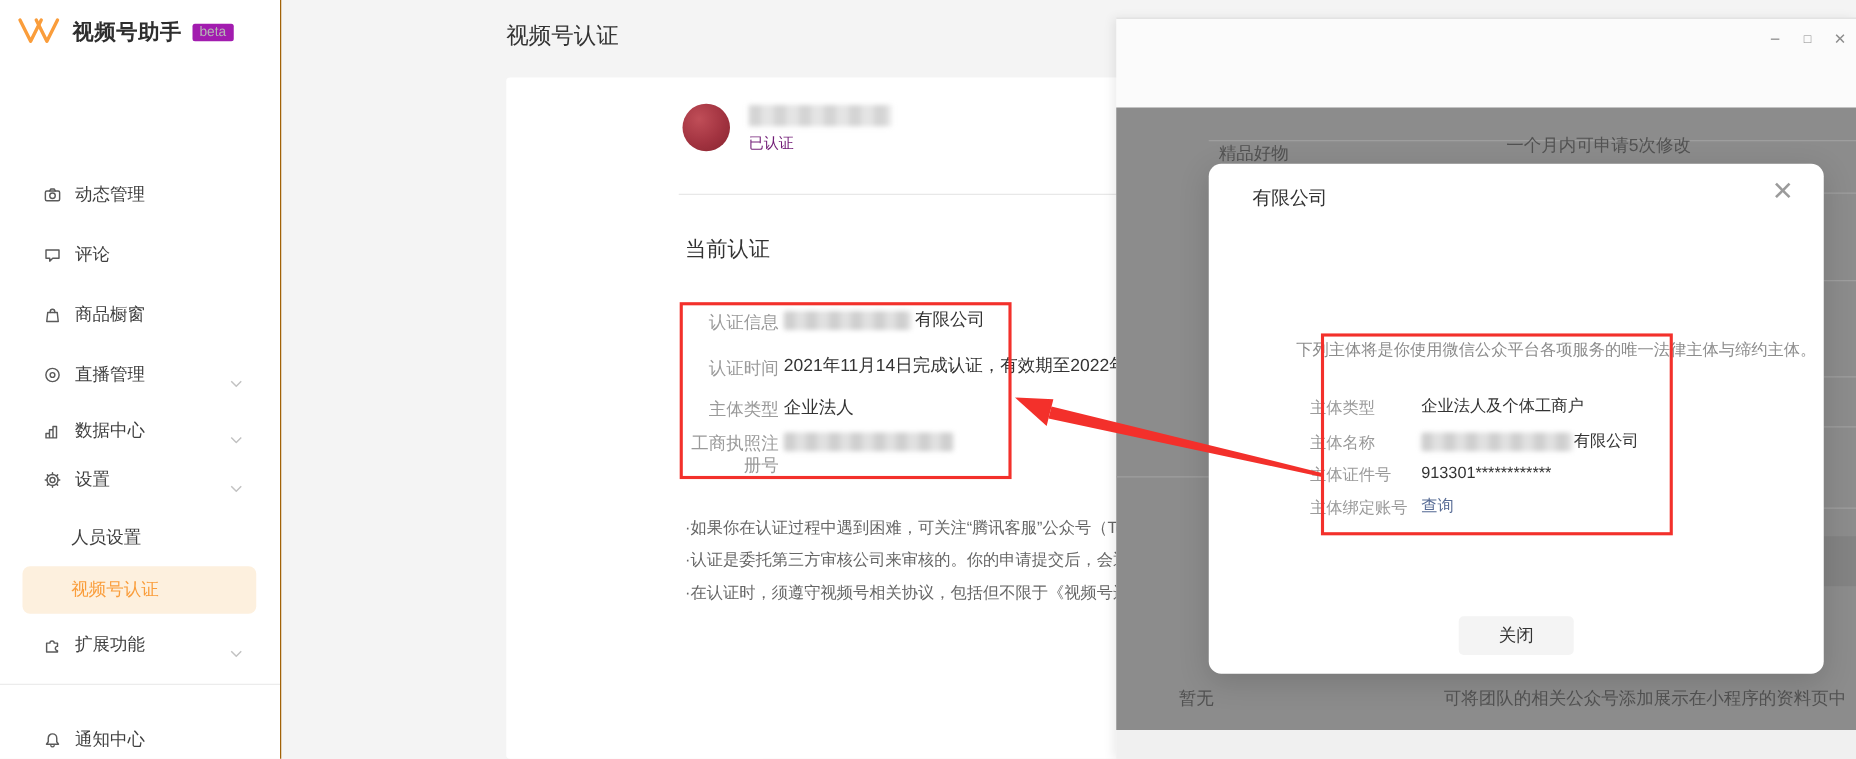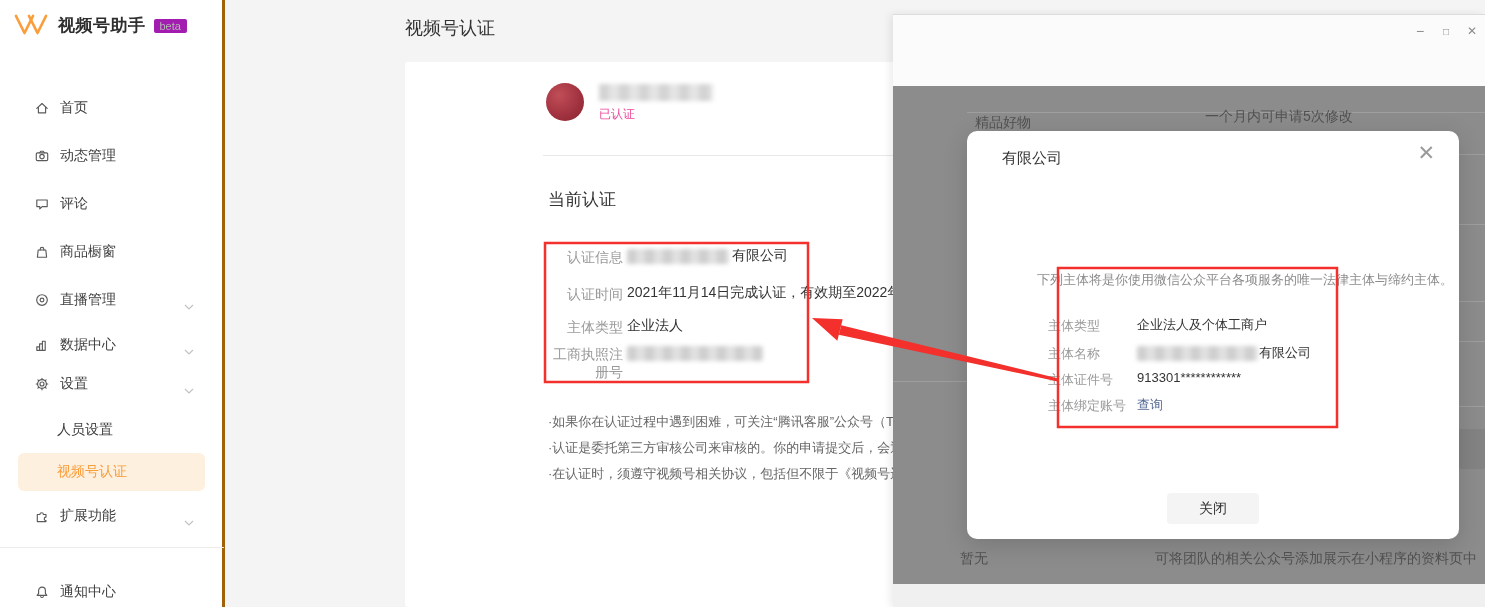--- a/index.html
+++ b/index.html
@@ -1,21 +1,21 @@
 <!DOCTYPE html>
 <html><head>
 <meta charset="utf-8">
 <style>
   * { margin:0; padding:0; box-sizing:border-box; }
   html,body { width:1485px; height:607px; overflow:hidden;
     font-family:"Liberation Sans","DejaVu Sans",sans-serif; background:#f4f4f4; }
 
   
   #sidebar { position:absolute; left:0; top:0; width:225px; height:607px;
-    background:#fff; border-right:3px solid #a16207; z-index:5; }
+    background:#fff; border-right:1px solid #a16207; z-index:5; }
   .logo-row { position:absolute; left:14px; top:13px; display:flex; align-items:center; }
   .logo-title { font-size:17px; font-weight:600; color:#2e2e2e; margin-left:10px; letter-spacing:0.5px; }
   .beta-badge { margin-left:8px; background:#a21caf; color:#b5b5b5; font-size:11px;
     padding:1px 6px; border-radius:2px; }
   .nav-item { position:absolute; left:34px; height:24px; display:flex; align-items:center;
     color:#3f3f3f; font-size:14px; cursor:default; width:170px; }
   .nav-item .ic { width:16px; height:16px; margin-right:10px; flex:0 0 16px; }
   .nav-item svg.glyph { stroke:#5a5a5a; fill:none; stroke-width:1.15; stroke-linecap:round; stroke-linejoin:round; }
   .chev { position:absolute; right:10px; top:9px; }
   .sub-item { position:absolute; left:57px; font-size:14px; color:#3f3f3f; }
@@ -29,21 +29,21 @@
   .page-title { position:absolute; left:180px; top:16px; font-size:18px; color:#333; }
   #card { position:absolute; left:180px; top:62px; width:780px; height:545px; background:#fff;
     border-radius:3px; overflow:hidden; }
   .avatar { position:absolute; left:141px; top:21px; width:38px; height:38px; border-radius:50%;
     background:radial-gradient(circle at 35% 32%, #c04e58, #a23340 55%, #8d2833 90%);
     filter:blur(0.4px); }
   .blur-block { background:repeating-linear-gradient(90deg,#cfcfcf 0 9px,#e0e0e0 9px 18px);
     filter:blur(2px); border-radius:2px; }
   .name-block { position:absolute; left:194px; top:22px; width:114px; height:17px;
     background:repeating-linear-gradient(90deg,#d4d4d4 0 10px,#e4e4e4 10px 20px); filter:blur(2px); }
-  .verified { position:absolute; left:194px; top:44px; font-size:12px; color:#ec4899; }
+  .verified { position:absolute; left:194px; top:44px; font-size:12px; color:#701a75; }
   .card-divider { position:absolute; left:138px; top:93px; width:642px; height:1px; background:#e8e8e8; }
   .section-title { position:absolute; left:143px; top:126px; font-size:17px; color:#333; }
   .f-label { position:absolute; left:144px; font-size:14px; color:#9a9a9a; width:74px; line-height:18px;text-align:right; }
   .f-value { position:absolute; left:222px; font-size:14px; color:#333; white-space:nowrap; display:flex; align-items:center; }
   .note { position:absolute; left:143px; font-size:13px; color:#666; white-space:nowrap; }
 
   
   #appwin { position:absolute; left:893px; top:14px; width:592px; height:593px; background:#fbfbfb;
     border-top:1px solid #dcdcdc; box-shadow:-3px 0 8px rgba(0,0,0,0.08); z-index:10; }
   .win-controls { position:absolute; top:5px; right:0; display:flex; z-index:12; }
@@ -79,26 +79,20 @@
 <div id="sidebar">
   <div class="logo-row">
     <svg width="34" height="25" viewBox="0 0 34 25">
       <path d="M2 3 L10.5 20 L19 3" stroke="#fa9d3b" stroke-width="2.7" fill="none" stroke-linecap="round" stroke-linejoin="round"></path>
       <path d="M15 3 L23.5 20 L32 3" stroke="#fa9d3b" stroke-width="2.7" fill="none" stroke-linecap="round" stroke-linejoin="round"></path>
     </svg>
     <span class="logo-title">视频号助手</span>
     <span class="beta-badge">beta</span>
   </div>
 
-  <div class="nav-item" style="top:96px">
-    <span class="ic"><svg class="glyph" width="16" height="16" viewBox="0 0 16 16">
-          <path d="M2.8 8.3 L8 3.5 L13.2 8.3 M4.4 7.2 V12.8 H11.6 V7.2"></path>
-        </svg></span>
-    <span>首页</span>
-  </div>
   <div class="nav-item" style="top:144px">
     <span class="ic"><svg class="glyph" width="16" height="16" viewBox="0 0 16 16">
           <rect x="2.3" y="4.8" width="11.4" height="7.8" rx="1.2"></rect>
           <circle cx="8" cy="8.6" r="2.2"></circle>
           <path d="M5.7 4.8 L6.7 3.2 H9.3 L10.3 4.8"></path>
         </svg></span>
     <span>动态管理</span>
   </div>
   <div class="nav-item" style="top:192px">
     <span class="ic"><svg class="glyph" width="16" height="16" viewBox="0 0 16 16">
@@ -217,21 +211,21 @@
     <div class="dim-text" style="left:312px; top:22px;">一个月内可申请5次修改</div>
 
     <div class="dim-line" style="left:0; top:295px; width:74px;"></div>
     <div class="dim-line" style="left:566px; top:68px;  width:26px;"></div>
     <div class="dim-line" style="left:566px; top:138px; width:26px;"></div>
     <div class="dim-line" style="left:566px; top:215px; width:26px;"></div>
     <div class="dim-line" style="left:566px; top:255px; width:26px;"></div>
     <div class="dim-line" style="left:566px; top:320px; width:26px;"></div>
     <div style="position:absolute; left:566px; top:343px; width:26px; height:40px; background:rgba(0,0,0,0.06);"></div>
 
-    <div class="dim-text" style="left:67px; top:464px;font-family:Liberation Mono, monospace;">暂无</div>
+    <div class="dim-text" style="left:50px; top:464px;font-family:Liberation Mono, monospace;">暂无</div>
     <div class="dim-text" style="left:262px; top:464px;">可将团队的相关公众号添加展示在小程序的资料页中</div>
   </div>
 
   <div class="lightstrip"></div>
 
   <div id="modal">
     <div class="modal-title">有限公司</div>
     <div class="modal-close">✕</div>
     <div class="modal-intro">下列主体将是你使用微信公众平台各项服务的唯一法律主体与缔约主体。</div>
 

